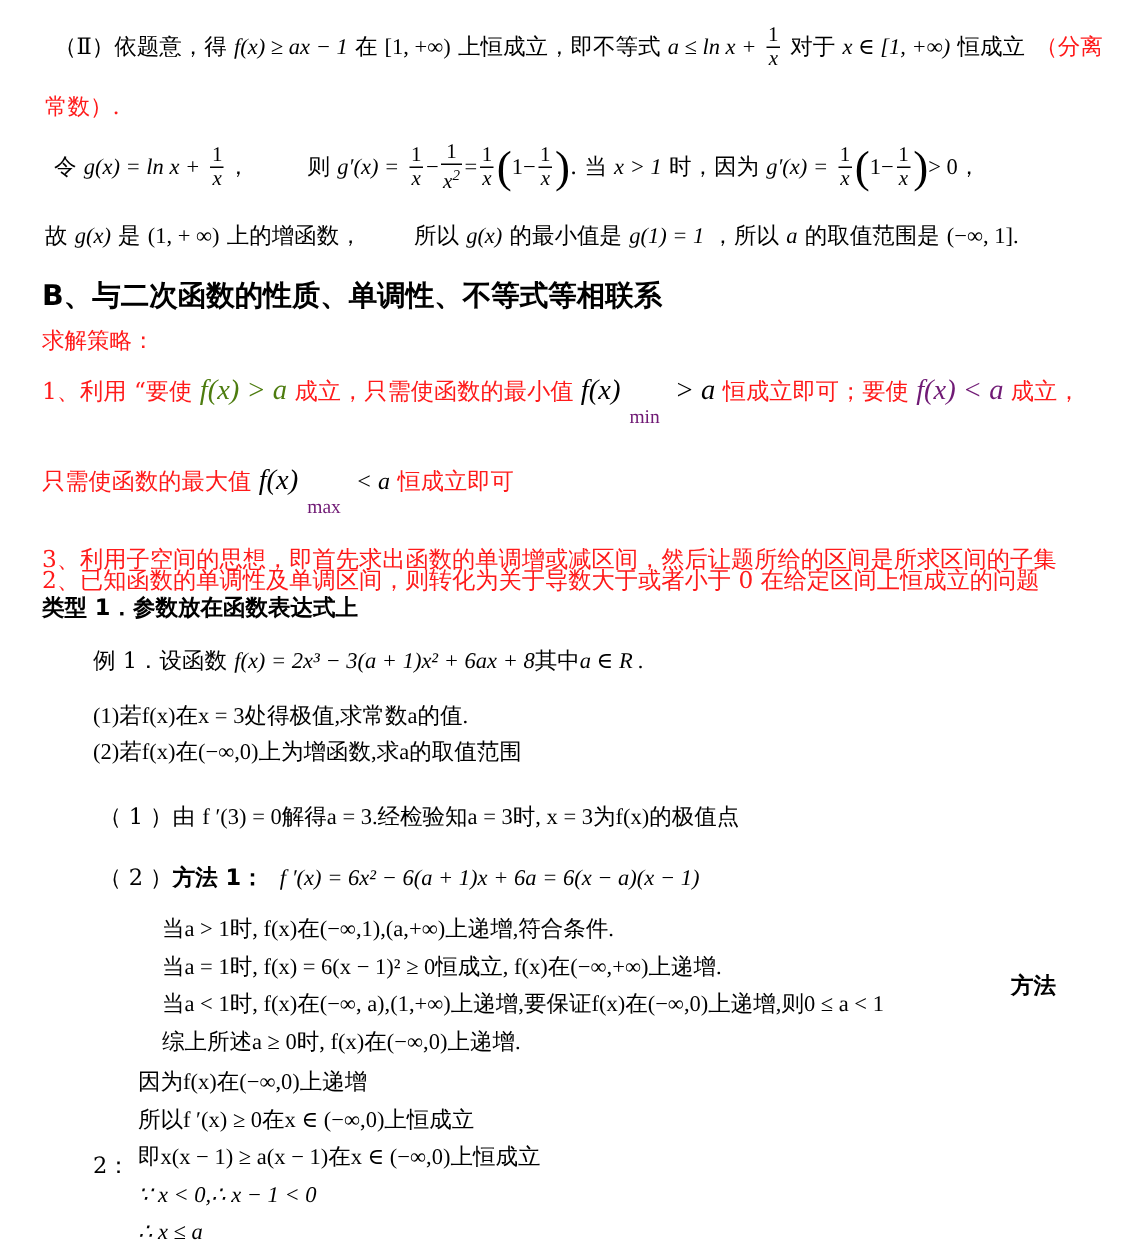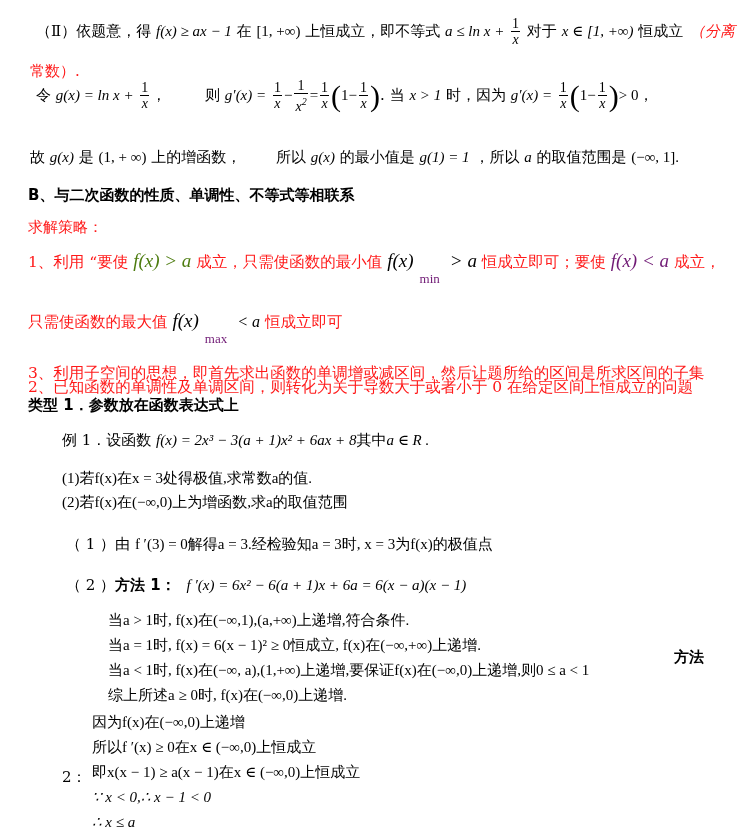--- a/index.html
+++ b/index.html
@@ -26,25 +26,25 @@
   <span>（Ⅱ）依题意，得</span>
   <span class="m">f(x) ≥ ax − 1</span>
   <span>在</span>
   <span class="mr">[1, +∞)</span>
   <span>上恒成立，即不等式</span>
   <span class="m">a ≤ ln x +</span>
   <span class="frac"><span class="num">1</span><span class="den">x</span></span>
   <span>对于</span>
   <span class="m">x ∈ [1, +∞)</span>
   <span>恒成立</span>
-  <span class="red" style="margin-left:2px;font-style:italic;">（分离</span>
+  <span class="red" style="margin-left:2px;">（分离</span>
 </div>
 <div class="ln red" style="left:30px;top:62px;text-align:center;">常数）.</div>
 
-<div class="ln" style="left:36px;top:78px;">
+<div class="ln" style="left:36px;top:94px;">
   <span>令</span>
   <span class="m">g(x) = ln x +</span>
   <span class="frac"><span class="num">1</span><span class="den">x</span></span><span>，</span>
   <span style="margin-left:34px;">则</span>
   <span class="m">g′(x) =</span>
   <span class="frac"><span class="num">1</span><span class="den">x</span></span><span class="mr">−</span><span class="frac"><span class="num">1</span><span class="den"><span>x</span><sup>2</sup></span></span><span class="mr">=</span><span class="frac"><span class="num">1</span><span class="den">x</span></span><span class="paren">(</span><span class="mr">1−</span><span class="frac"><span class="num">1</span><span class="den">x</span></span><span class="paren">)</span><span>.</span>
   <span>当</span>
   <span class="m">x &gt; 1</span>
   <span>时，因为</span>
   <span class="m">g′(x) =</span>
@@ -60,21 +60,21 @@
   <span style="margin-left:30px;">所以</span>
   <span class="m">g(x)</span>
   <span>的最小值是</span>
   <span class="m">g(1) = 1</span>
   <span>，所以</span>
   <span class="m">a</span>
   <span>的取值范围是</span>
   <span class="mr">(−∞, 1].</span>
 </div>
 
-<div class="ln bold" style="left:28px;top:186px;font-size:15px;">B、与二次函数的性质、单调性、不等式等相联系</div>
+<div class="ln bold" style="left:28px;top:186px;font-size:19px;">B、与二次函数的性质、单调性、不等式等相联系</div>
 <div class="ln red" style="left:28px;top:218px;">求解策略：</div>
 
 <div class="ln red" style="left:28px;top:250px;font-size:15.5px;">
   <span>1、利用 “要使</span>
   <span class="m big" style="color:#4d7c0f;">f(x) &gt; a</span>
   <span>成立，只需使函数的最小值</span>
   <span class="m big" style="color:#000;">f(x)</span><span class="sub">min</span><span class="m big" style="color:#000;">&gt; a</span>
   <span>恒成立即可；要使</span>
   <span class="m big" style="color:#701a75;">f(x) &lt; a</span>
   <span>成立，</span>

